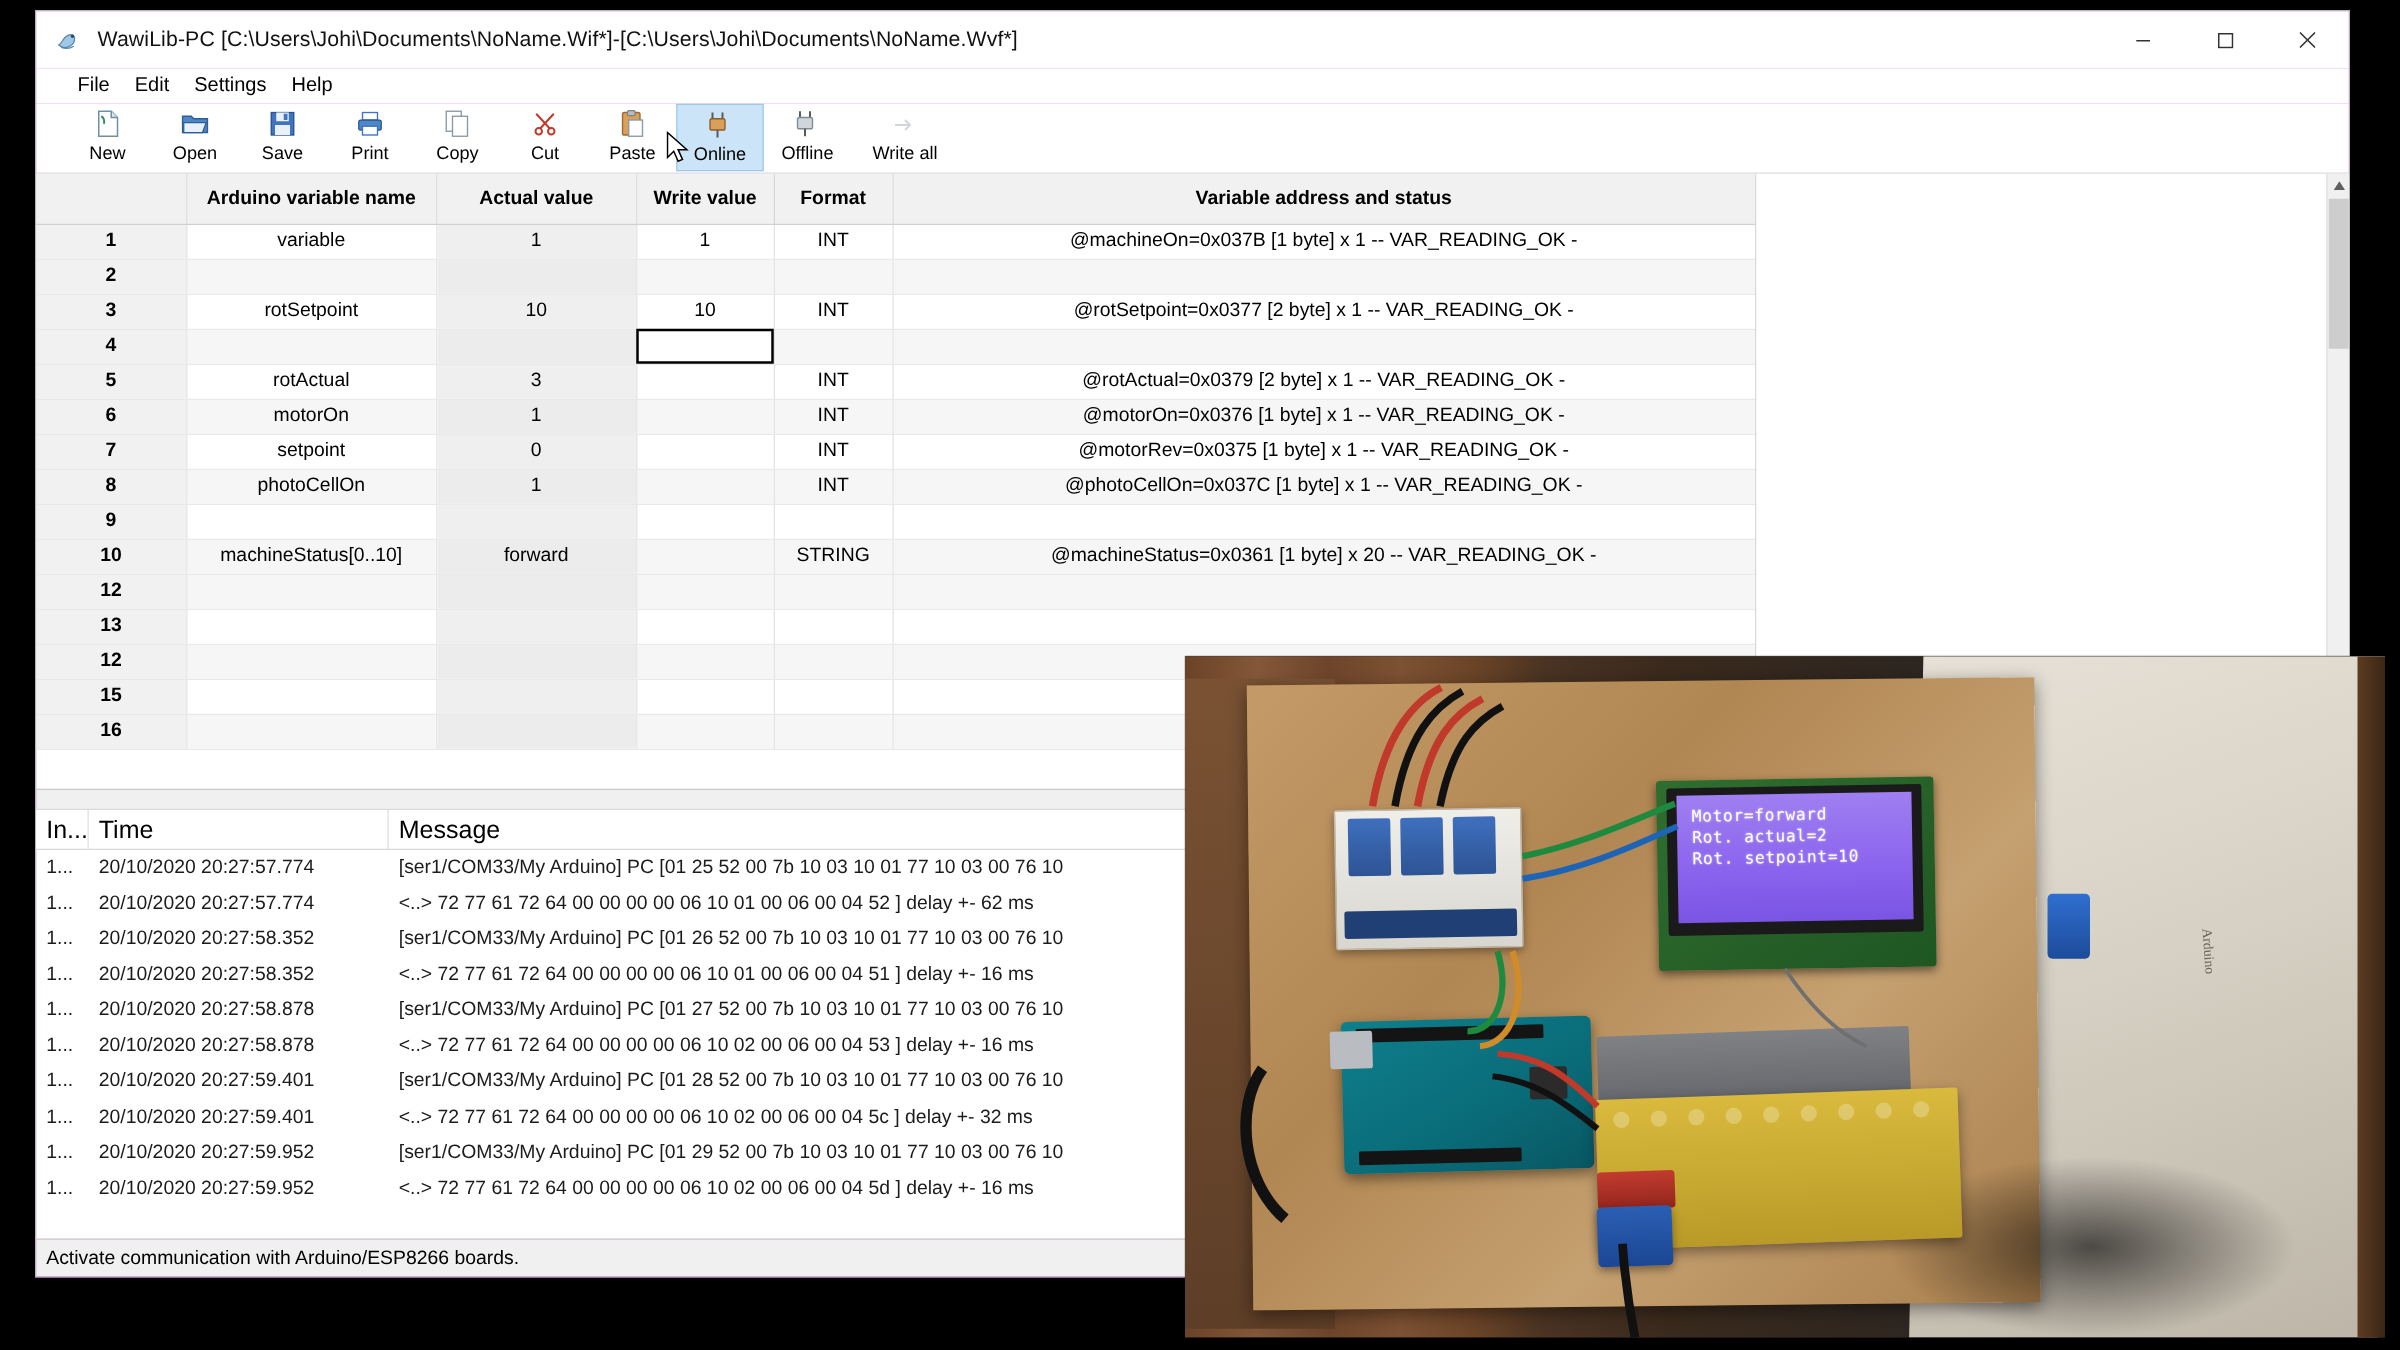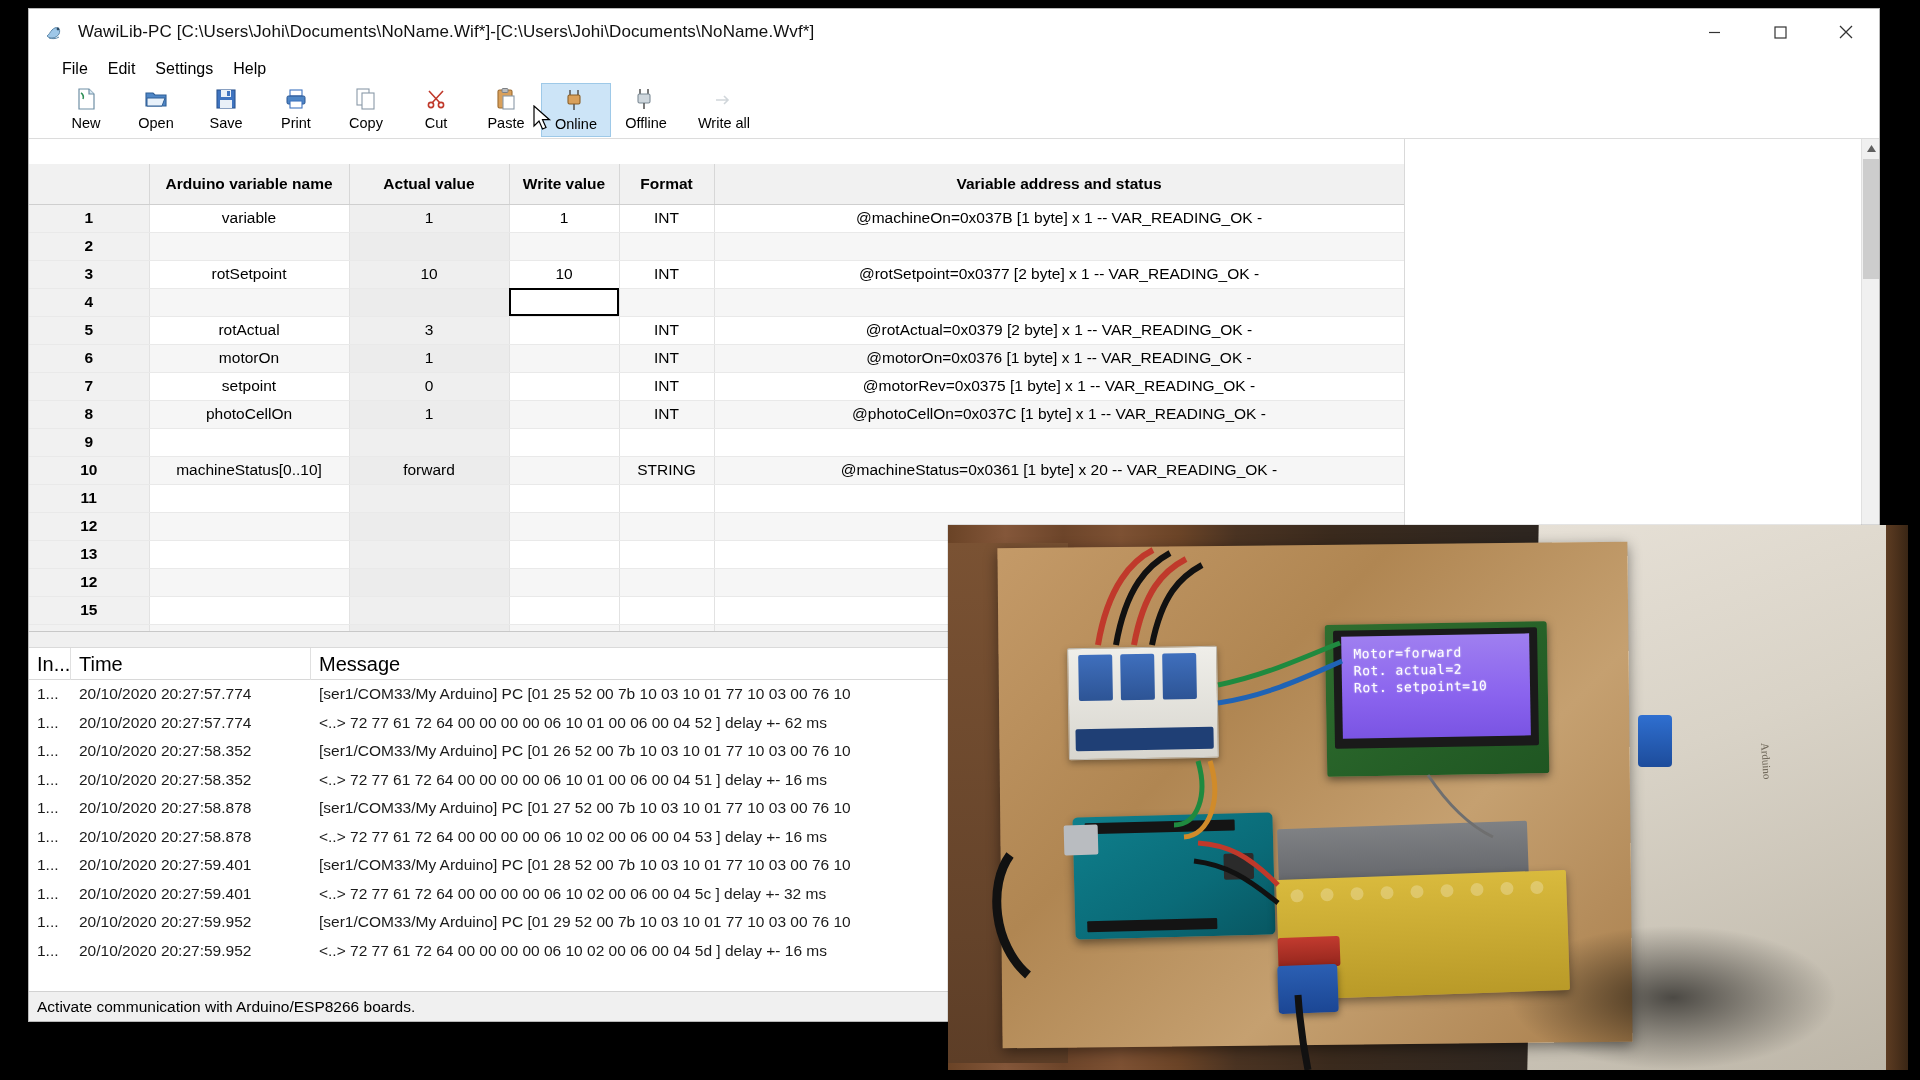--- a/index.html
+++ b/index.html
@@ -90,21 +90,21 @@
 
   .grid-wrap {
     position: relative;
     height: 493px; flex: 0 0 493px;
     display: flex;
     background: #ffffff;
     border-bottom: 1px solid #c8c8c8;
   }
   .grid-scrollpane { flex: 1 1 auto; overflow: hidden; position: relative; }
 
-  table.varGrid { border-collapse: collapse; width: 1375px; table-layout: fixed; margin-top: 25px; }
+  table.varGrid { border-collapse: collapse; width: 1375px; table-layout: fixed; }
   table.varGrid th, table.varGrid td {
     border-right: 1px solid #e2e2e2;
     border-bottom: 1px solid #e9e9e9;
     height: 28px;
     font-size: 15.5px;
     color: #000;
     text-align: center;
     padding: 0 4px;
     overflow: hidden;
     white-space: nowrap;
@@ -579,28 +579,20 @@
                   <td class="addr"></td>
                 </tr>
                 <tr class="alt">
                   <td class="idx">10</td>
                   <td class="name">machineStatus[0..10]</td>
                   <td class="act">forward</td>
                   <td class="wr"></td>
                   <td class="fmt">STRING</td>
                   <td class="addr">@machineStatus=0x0361 [1 byte] x 20 -- VAR_READING_OK -</td>
                 </tr>
-                <tr>
-                  <td class="idx">11</td>
-                  <td class="name"></td>
-                  <td class="act"></td>
-                  <td class="wr"></td>
-                  <td class="fmt"></td>
-                  <td class="addr"></td>
-                </tr>
                 <tr class="alt">
                   <td class="idx">12</td>
                   <td class="name"></td>
                   <td class="act"></td>
                   <td class="wr"></td>
                   <td class="fmt"></td>
                   <td class="addr"></td>
                 </tr>
                 <tr>
                   <td class="idx">13</td>

